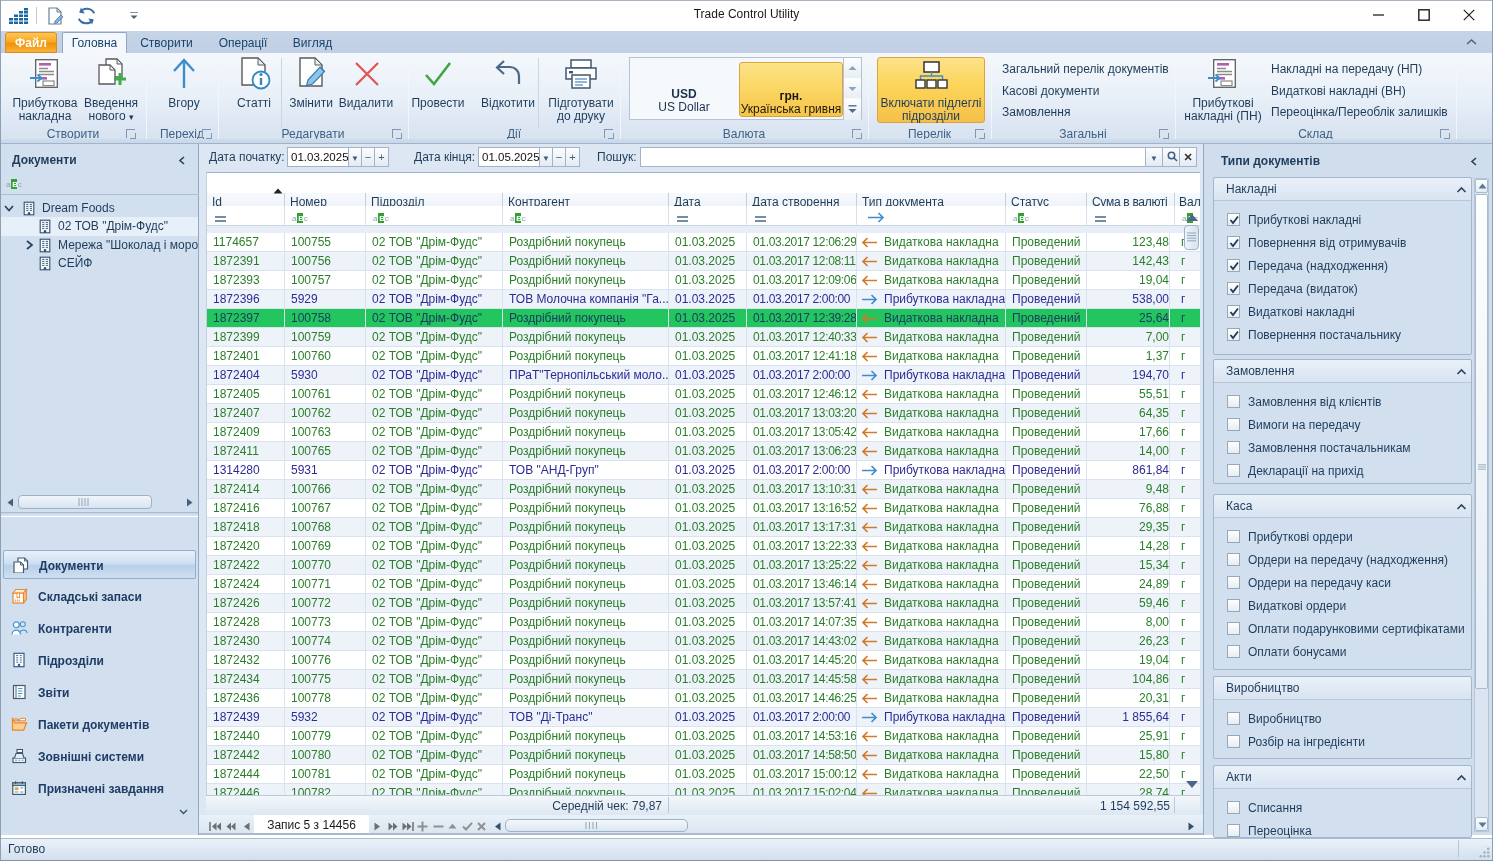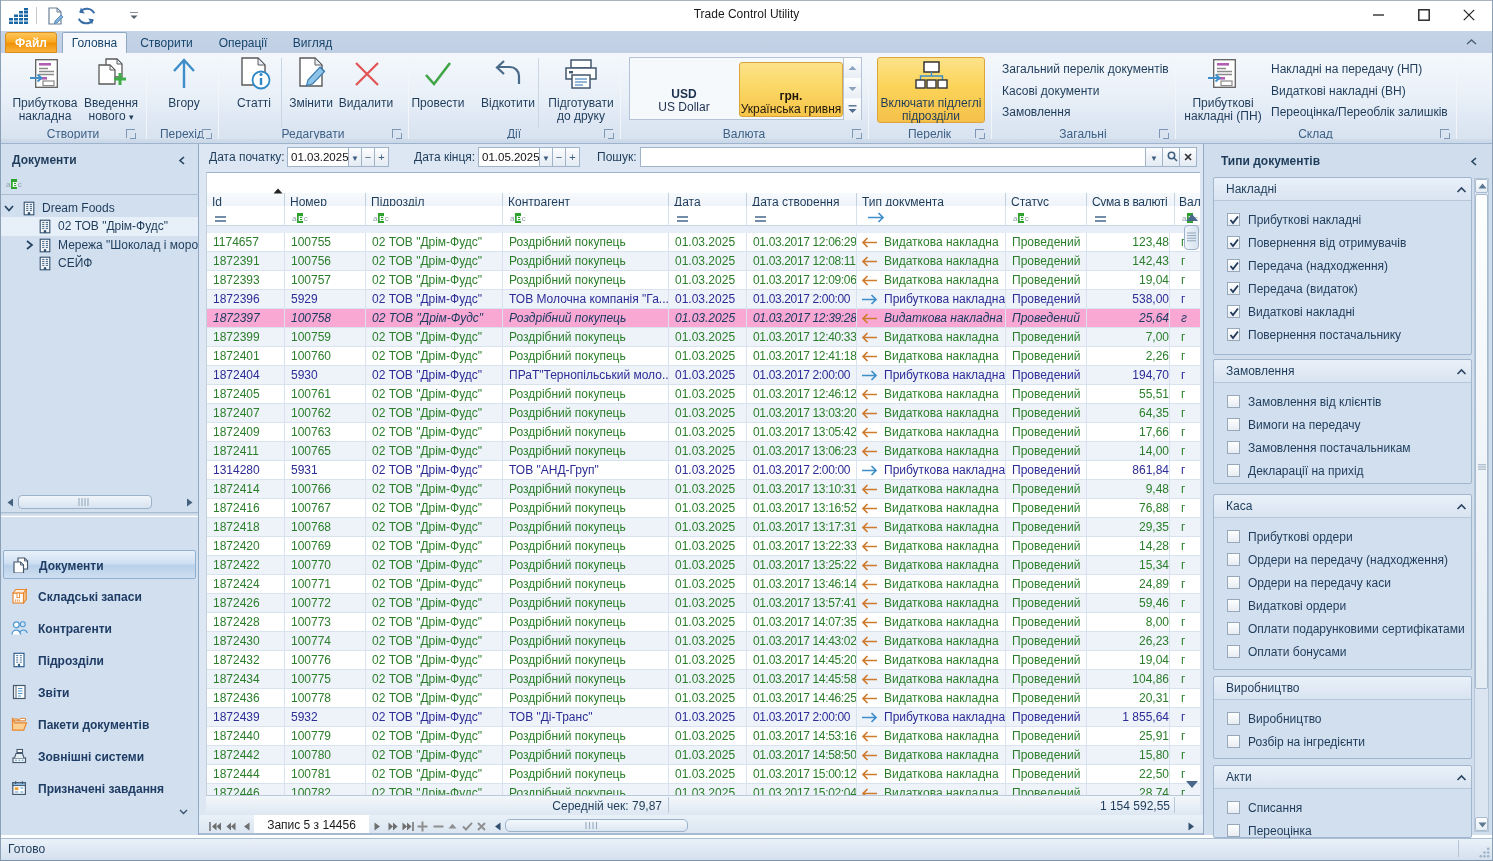--- a/index.html
+++ b/index.html
@@ -48,21 +48,21 @@
 .navitem{position:absolute;left:3px;width:193px;height:29px;font-size:12px;font-weight:bold;color:#1e3c64;}
 .navitem .lbl{position:absolute;left:35px;top:8px;}
 .navitem.sel{background:linear-gradient(#e9f1fa,#cfe0f2 45%,#b9d0e9 55%,#cfdff0);border:1px solid #8fb0d1;border-radius:2px;}
 
 #grid{position:absolute;left:206px;top:172px;width:994px;height:623px;border-left:1px solid #c3d0de;border-top:1px solid #9eb2c9;background:#fff;overflow:hidden;}
 .hcell{position:absolute;top:0;height:33px;background:linear-gradient(#f7fafd,#eef3f9 45%,#e2eaf3 55%,#dce6f1);
  border-right:1px solid #c3d0de;border-bottom:1px solid #b4c4d6;font-size:12px;color:#1e3c5a;padding:2px 0 0 5px;line-height:14px;white-space:nowrap;overflow:hidden;margin-top:20px;}
 .fcell{position:absolute;top:33px;height:20px;background:#fff;border-right:1px solid #d9e2ec;border-bottom:1px solid #c9d6e4;}
 .dr{position:absolute;left:0;width:994px;height:19px;background:#fff;border-bottom:1px solid #d9e3ef;}
 .dr.alt{background:#eef3fa;}
-.dr.sel{background:#f9a8d4;font-style:italic;}
+.dr.sel{background:#22c55e;}
 .c{position:absolute;top:0;height:18px;font-size:12px;padding:2px 0 0 6px;white-space:nowrap;overflow:hidden;
  border-right:1px solid #d9e3ef;}
 .c.num{text-align:right;padding-right:0;}
 .tg{color:#2a7e2a;}
 .tp{color:#2c2c96;}
 .tsel{color:#1c3c62;}
 .tarr{position:relative;top:1px;margin-right:6px;vertical-align:-1px;}
 
 .sbtn{position:absolute;background:linear-gradient(#fdfefe,#e4ecf4);border:1px solid #a9bccf;border-radius:2px;}
 
@@ -448,21 +448,21 @@
         <div class="c" style="left:0px;width:78px">1872401</div>
         <div class="c" style="left:78px;width:81px">100760</div>
         <div class="c" style="left:159px;width:137px">02 ТОВ "Дрім-Фудс"</div>
         <div class="c" style="left:296px;width:166px">Роздрібний покупець</div>
         <div class="c" style="left:462px;width:78px">01.03.2025</div>
         <div class="c" style="left:540px;width:110px;letter-spacing:-0.35px">01.03.2017 12:41:18</div>
         <div class="c" style="left:650px;width:149px;padding-left:4px"><svg class="tarr" width="17" height="11" viewBox="0 0 17 11">
             <path d="M2 5.5 H16 M6.5 1 L2 5.5 L6.5 10" fill="none" stroke="#cf7b2e" stroke-width="1.7"></path>
           </svg>Видаткова накладна</div>
         <div class="c" style="left:799px;width:81px">Проведений</div>
-        <div class="c num" style="left:880px;width:83px">2,26</div>
+        <div class="c num" style="left:880px;width:83px">1,37</div>
         <div class="c" style="left:968px;width:26px;border-right:none">г</div>
       </div>
       <div class="dr alt tp" style="top:193px">
         <div class="c" style="left:0px;width:78px">1872404</div>
         <div class="c" style="left:78px;width:81px">5930</div>
         <div class="c" style="left:159px;width:137px">02 ТОВ "Дрім-Фудс"</div>
         <div class="c" style="left:296px;width:166px">ПРаТ"Тернопільський моло...</div>
         <div class="c" style="left:462px;width:78px">01.03.2025</div>
         <div class="c" style="left:540px;width:110px;letter-spacing:-0.35px">01.03.2017 2:00:00</div>
         <div class="c" style="left:650px;width:149px;padding-left:4px"><svg class="tarr" width="17" height="11" viewBox="0 0 17 11">

